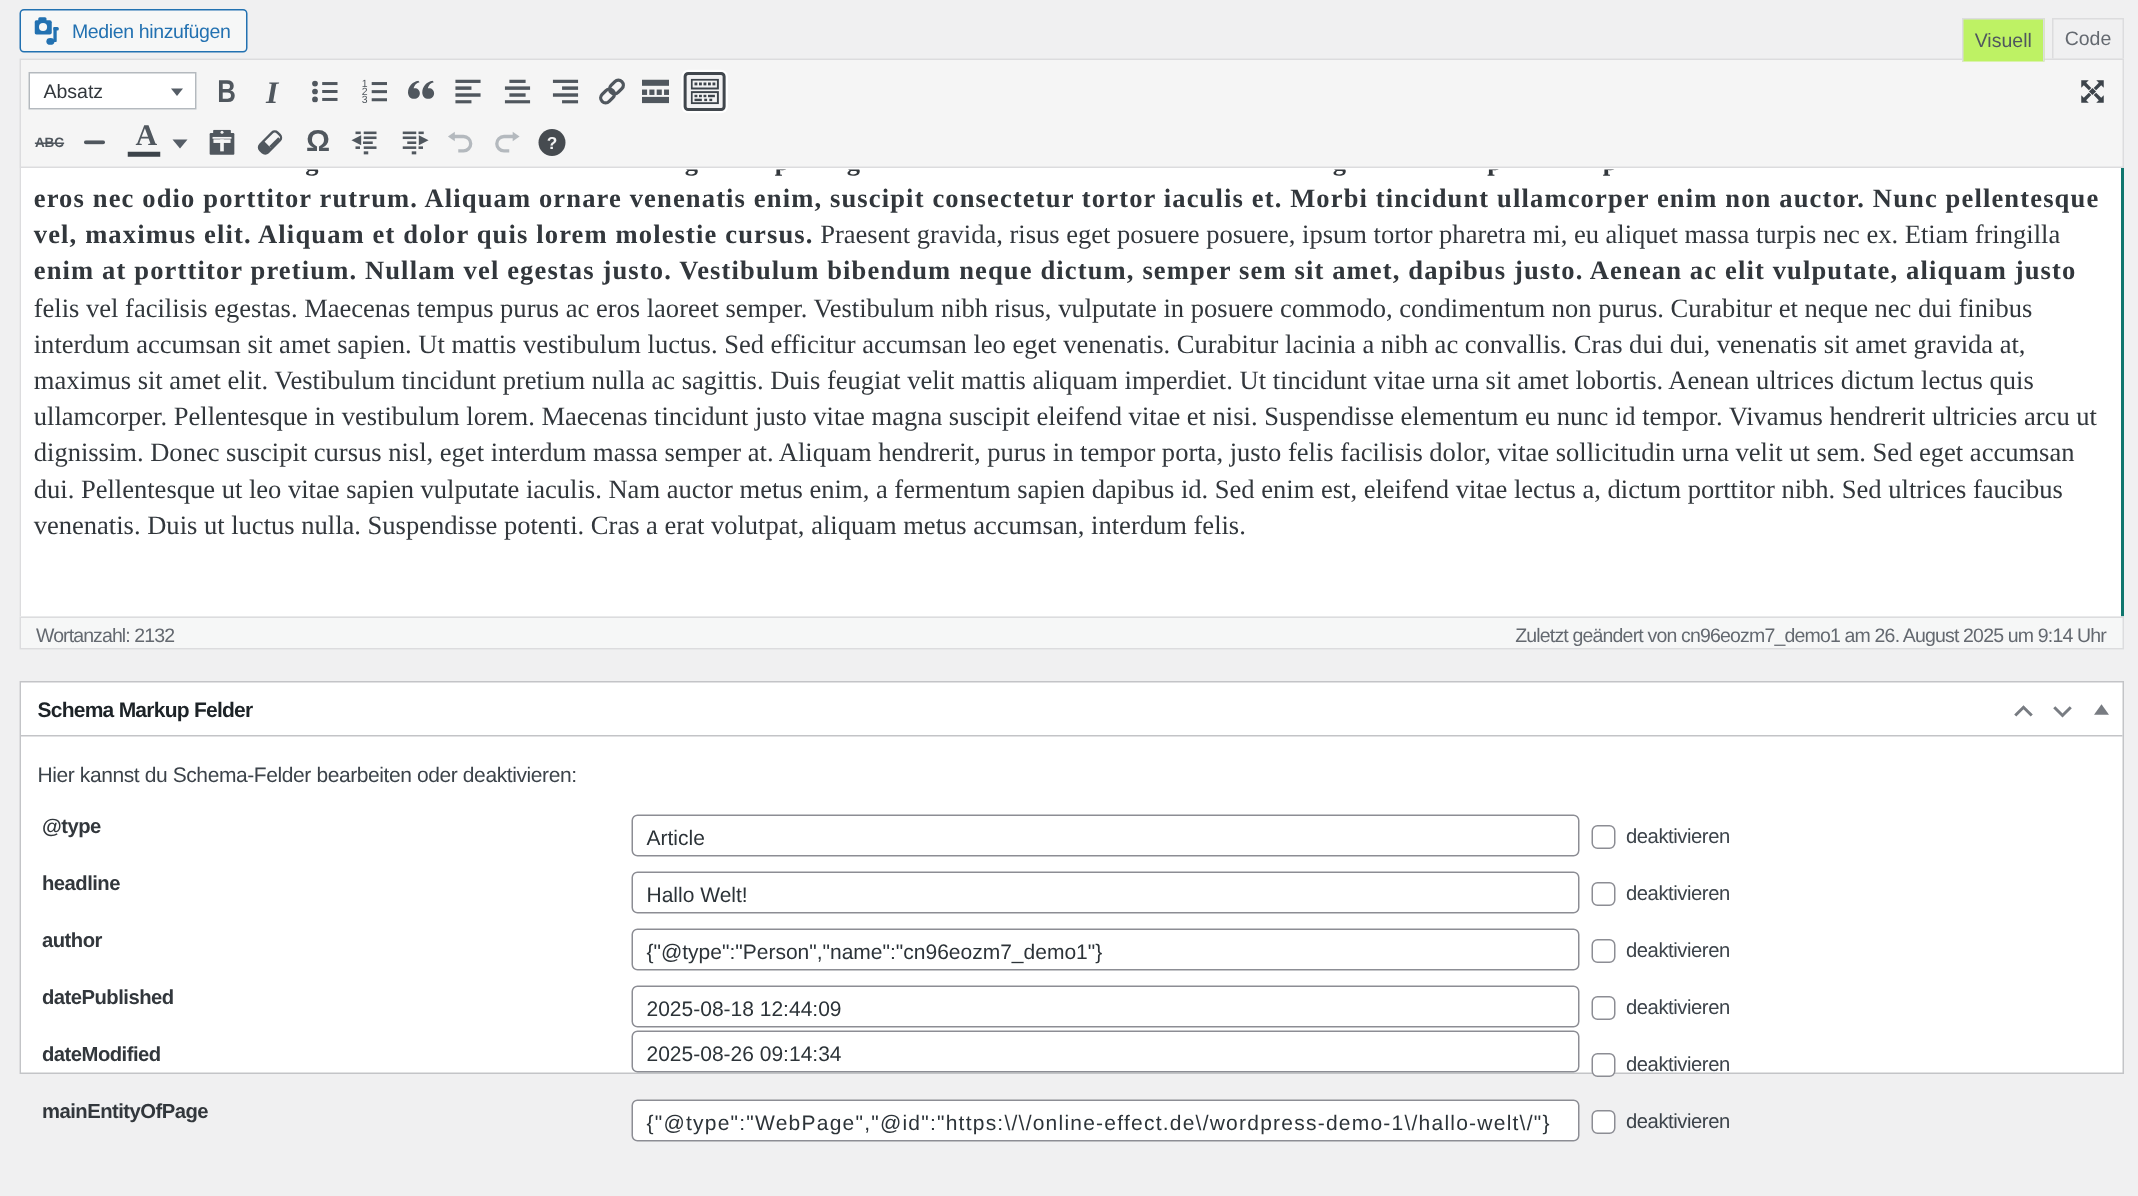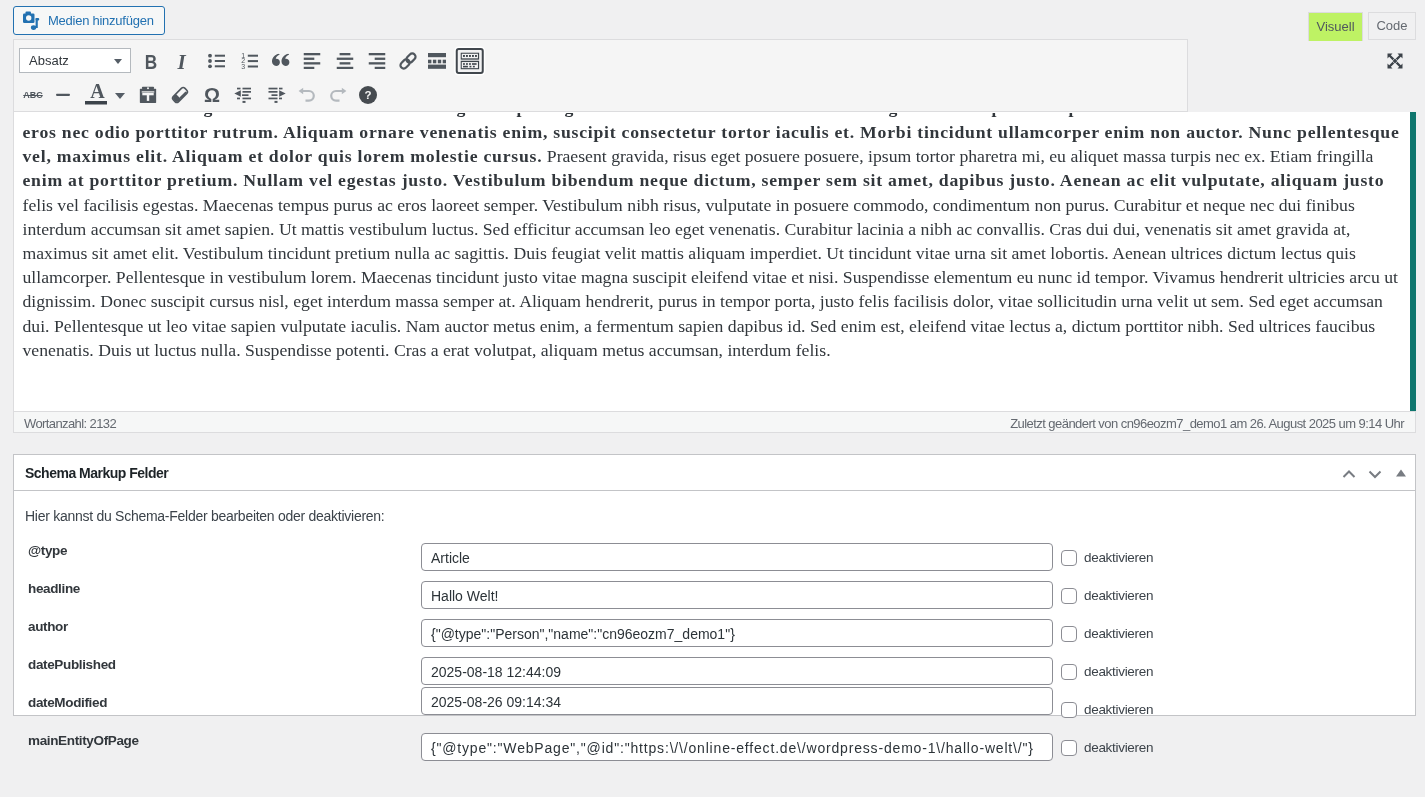--- a/index.html
+++ b/index.html
@@ -6,22 +6,22 @@
 body{width:1425px;height:797px;background:#f0f0f1;font-family:"Liberation Sans",sans-serif;position:relative;overflow:hidden;}
 .abs{position:absolute;}
 
 #btn-media{left:13px;top:6px;width:152px;height:29px;box-sizing:border-box;border:1px solid #2271b1;border-radius:3px;background:#f6f7f7;color:#2271b1;font-size:13px;display:flex;align-items:center;}
 #btn-media span.txt{margin-left:8px;letter-spacing:-0.25px;}
 
 .tab{box-sizing:border-box;font-size:13px;text-align:center;}
 #tab-visual{left:1308px;top:12px;width:55px;height:29px;background:#bef264;border:1px solid #dcdcde;border-bottom:none;color:#50575e;line-height:27px;z-index:3;}
 #tab-code{left:1368px;top:12px;width:48px;height:28px;background:#f0f0f1;border:1px solid #dcdcde;color:#646970;line-height:26px;}
 
-#toolbar{left:13px;top:39px;width:1175px;height:73px;box-sizing:border-box;border:1px solid #dcdcde;background:#f5f5f5;}
-#content{left:13px;top:112px;width:1403px;height:299px;box-sizing:border-box;border-left:1px solid #dcdcde;border-right:6px solid #0f766e;background:#fff;overflow:hidden;}
+#toolbar{left:13px;top:39px;width:1403px;height:73px;box-sizing:border-box;border:1px solid #dcdcde;background:#f5f5f5;}
+#content{left:13px;top:112px;width:1403px;height:299px;box-sizing:border-box;border-left:1px solid #dcdcde;border-right:2px solid #0f766e;background:#fff;overflow:hidden;}
 #statusbar{left:13px;top:411px;width:1403px;height:22px;box-sizing:border-box;border:1px solid #dcdcde;background:#f6f7f7;font-size:13px;color:#646970;}
 #wordcount{left:10px;top:4px;letter-spacing:-0.6px;}
 #lastedit{right:11px;top:4px;color:#646970;letter-spacing:-0.55px;}
 
 #fmtselect{left:19px;top:48px;width:112px;height:25px;box-sizing:border-box;border:1px solid #b4b9be;background:#fff;font-size:13px;color:#32373c;line-height:23px;padding-left:9px;}
 #fmtselect .car{position:absolute;right:8px;top:10px;width:0;height:0;border-left:4px solid transparent;border-right:4px solid transparent;border-top:5px solid #555d66;}
 
 .ic{position:absolute;transform:translate(-50%,-50%);color:#50575e;}
 
 #edtext{position:absolute;left:8.5px;top:8px;width:1379px;font-family:"Liberation Serif",serif;font-size:17.7px;line-height:24.2px;color:#32373c;}

